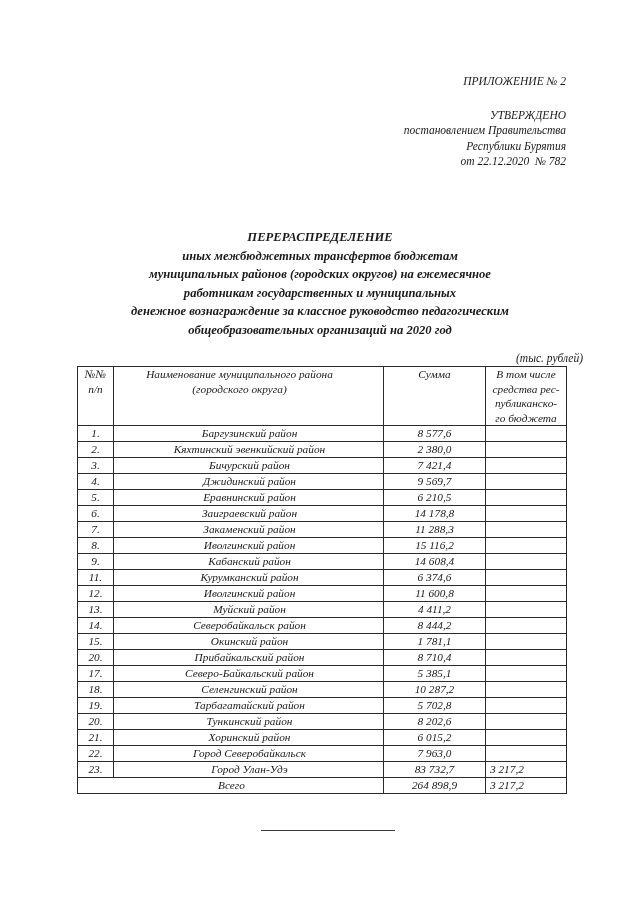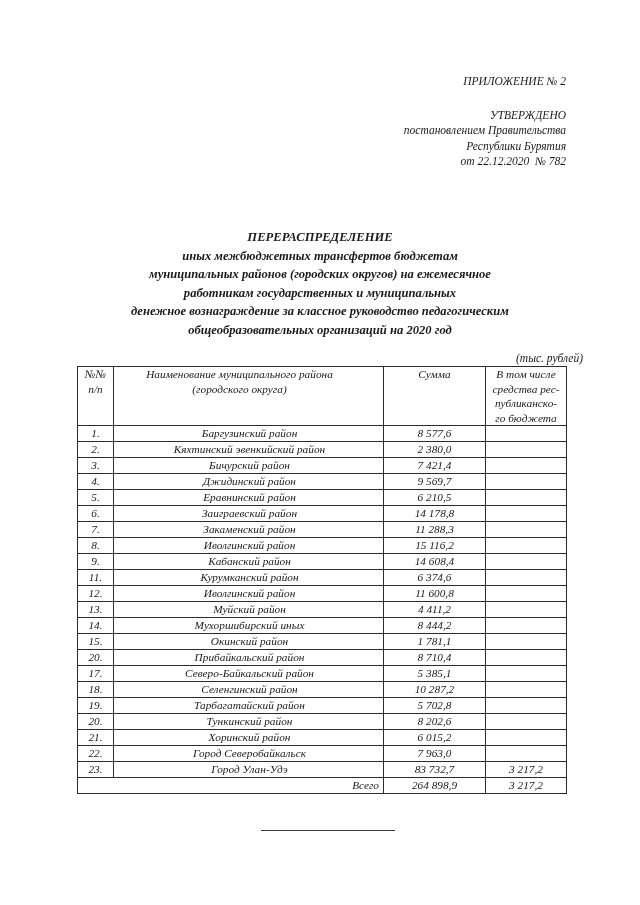--- a/index.html
+++ b/index.html
@@ -99,23 +99,23 @@
 
   tbody td {
     height: 15px;
     line-height: 15px;
     padding-top: 0;
     padding-bottom: 0;
   }
   td.cell-num   { text-align: center; }
   td.cell-name  { text-align: center; padding-left: 6px; }
   td.cell-sum   { text-align: center; }
-  td.cell-rep   { text-align: center; }
+  td.cell-rep   { text-align: left; }
   td.cell-total-label {
-    text-align: right;
+    text-align: center;
     padding-left: 6px;
   }
 
   
   .bottom-rule {
     position: absolute;
     left: 261px;
     top: 830px;
     width: 134px;
     height: 0;
@@ -242,21 +242,21 @@
           <td class="cell-rep"></td>
         </tr>
         <tr>
           <td class="cell-num">13.</td>
           <td class="cell-name">Муйский район</td>
           <td class="cell-sum">4 411,2</td>
           <td class="cell-rep"></td>
         </tr>
         <tr>
           <td class="cell-num">14.</td>
-          <td class="cell-name">Мухоршибирский иных</td>
+          <td class="cell-name">Северобайкальск район</td>
           <td class="cell-sum">8 444,2</td>
           <td class="cell-rep"></td>
         </tr>
         <tr>
           <td class="cell-num">15.</td>
           <td class="cell-name">Окинский район</td>
           <td class="cell-sum">1 781,1</td>
           <td class="cell-rep"></td>
         </tr>
         <tr>

